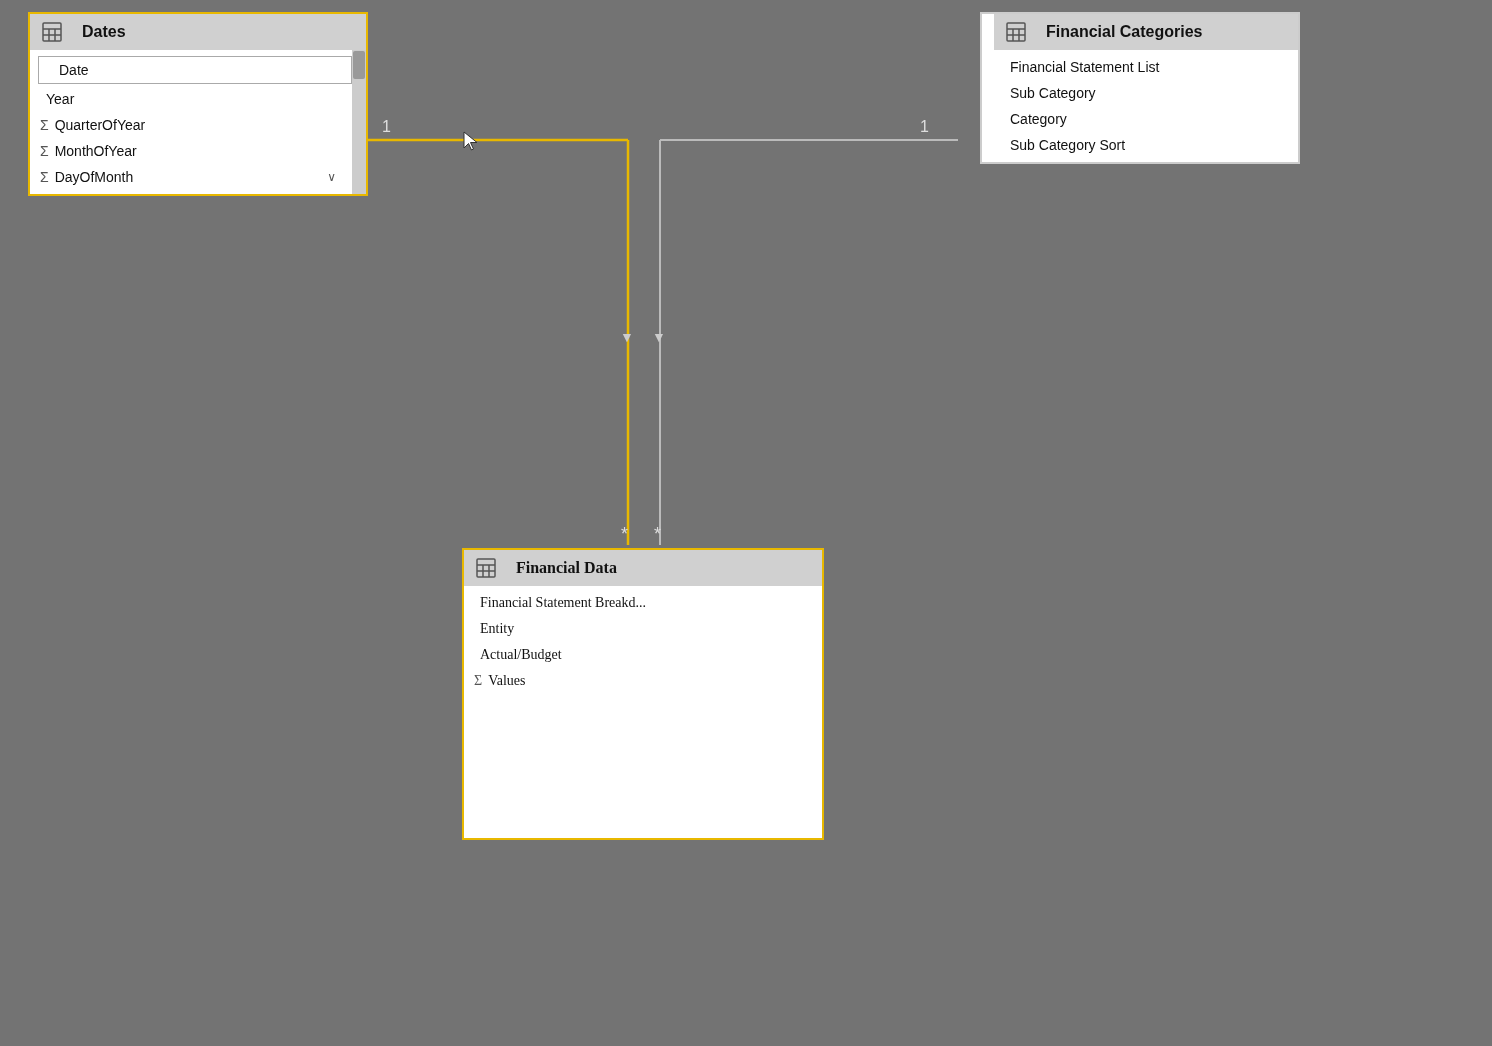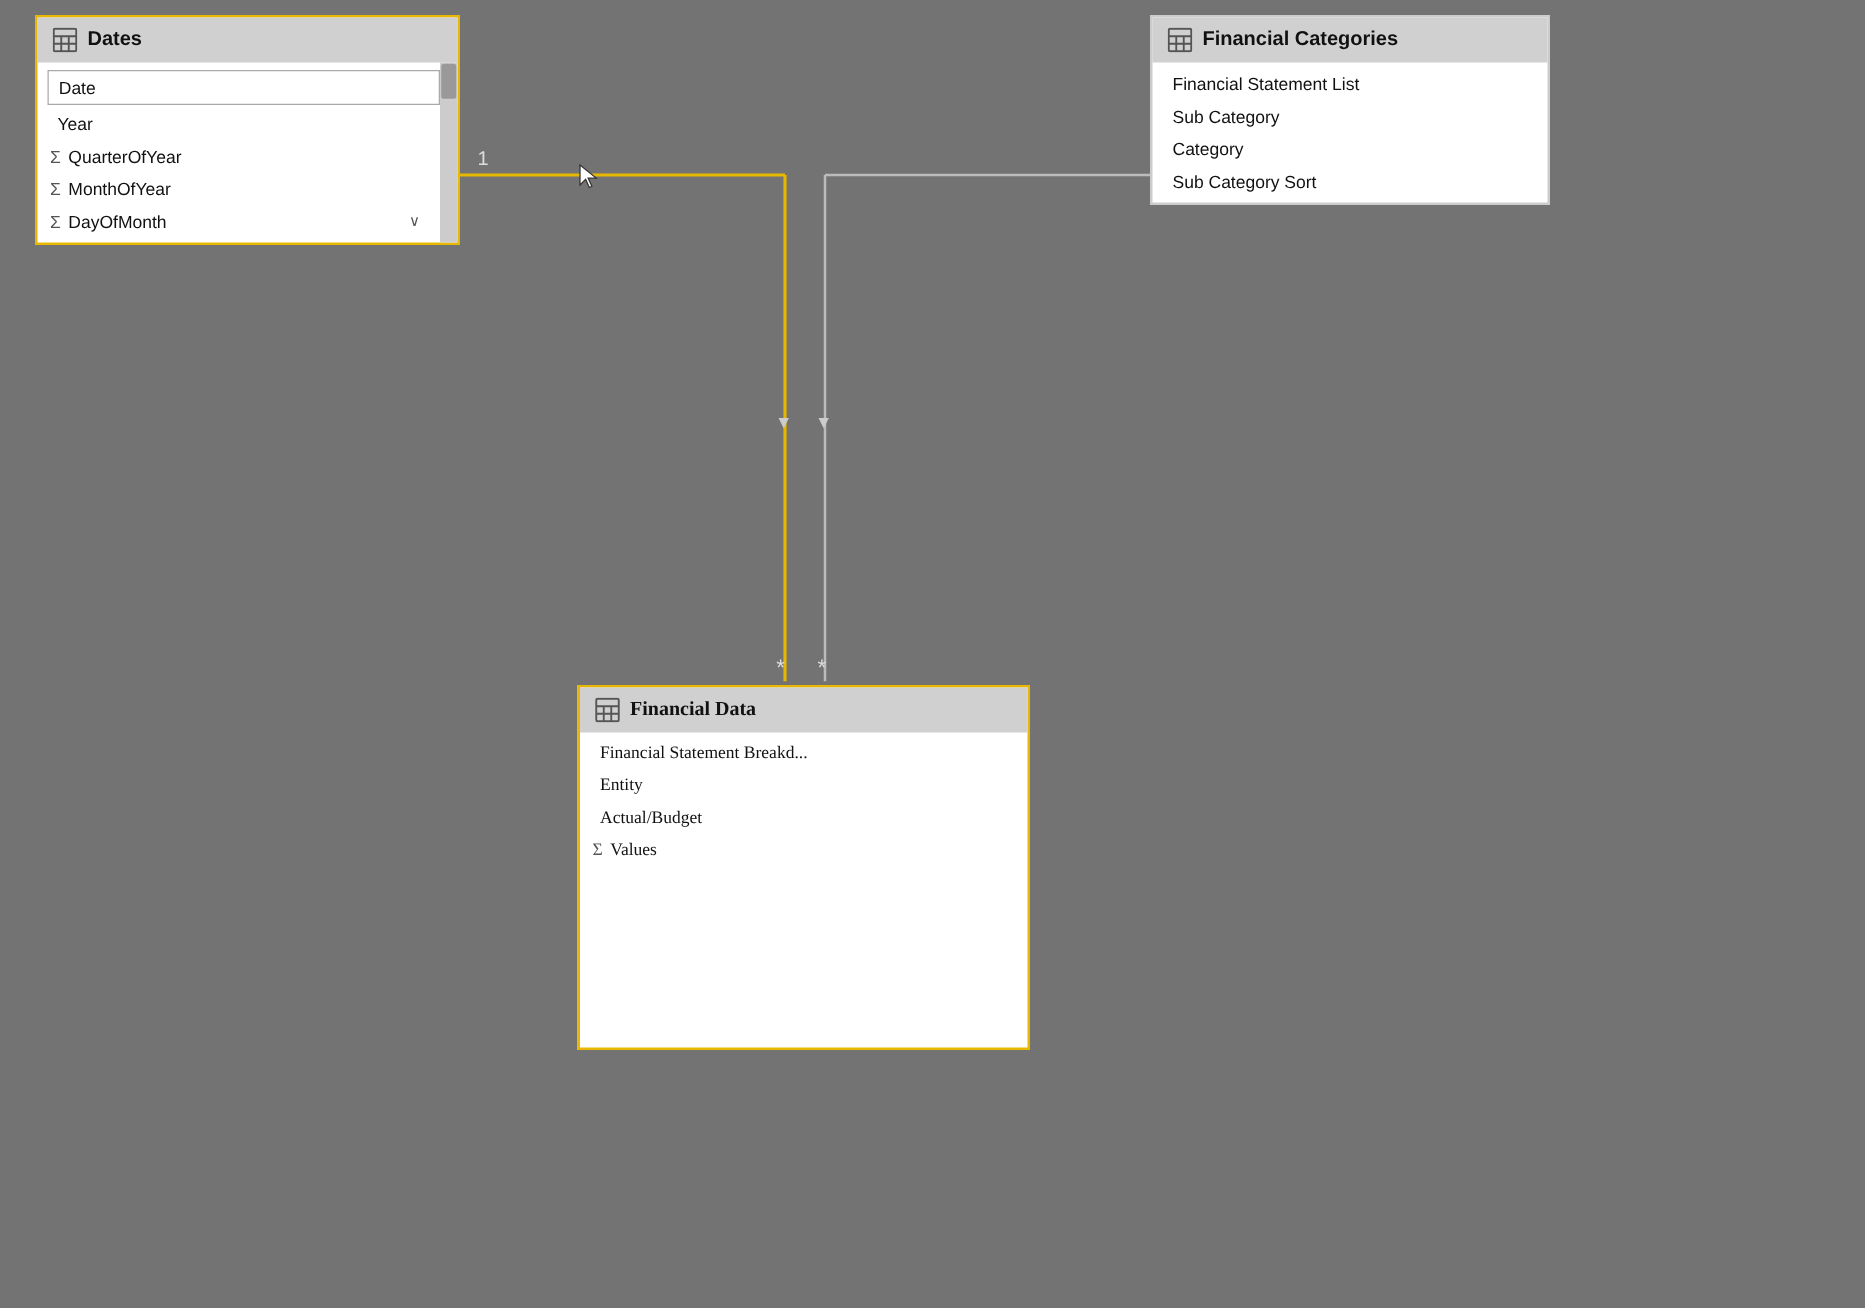--- a/index.html
+++ b/index.html
@@ -18,21 +18,21 @@
       background: #ffffff;
       border: 2.5px solid #e8b800;
       min-width: 180px;
     }
 
     .table-card-header {
       background: #d0d0d0;
       padding: 8px 12px;
       display: flex;
       align-items: center;
-      gap: 8px;
+      gap: 20px;
       font-weight: bold;
       font-size: 16px;
       color: #111;
     }
 
     .table-icon {
       display: inline-block;
       width: 20px;
       height: 20px;
       flex-shrink: 0;
@@ -49,21 +49,21 @@
       display: flex;
       align-items: center;
       gap: 6px;
       white-space: nowrap;
     }
 
     .field-row.highlighted {
       background: #ffffff;
       border: 1.5px solid #aaa;
       margin: 2px 8px;
-      padding: 5px 8px;
+      padding: 5px 20px;
     }
 
     .sigma {
       font-style: normal;
       color: #555;
       font-size: 14px;
     }
 
     
     .lines-svg {
@@ -144,21 +144,21 @@
     <div class="field-row" style="margin-right:14px; padding-left:10px; display:flex; justify-content:space-between; align-items:center;">
       <span style="display:flex; align-items:center; gap:6px;">
         <span class="sigma">Σ</span>
         <span>DayOfMonth</span>
       </span>
       <span style="color:#555; font-size:12px;">∨</span>
     </div>
   </div>
 </div>
 
-<div class="table-card" style="left: 920px; top: 12px; width: 320px; border-color: #ccc;">
+<div class="table-card" style="left: 980px; top: 12px; width: 320px; border-color: #ccc; padding-left: 12px;">
   <div class="table-card-header">
     <span class="table-icon">
       <svg width="20" height="20" viewBox="0 0 20 20">
         <rect x="1" y="1" width="18" height="18" rx="1" fill="none" stroke="#555" stroke-width="1.5"></rect>
         <line x1="1" y1="7" x2="19" y2="7" stroke="#555" stroke-width="1.5"></line>
         <line x1="7" y1="7" x2="7" y2="19" stroke="#555" stroke-width="1.5"></line>
         <line x1="13" y1="7" x2="13" y2="19" stroke="#555" stroke-width="1.5"></line>
         <line x1="1" y1="13" x2="19" y2="13" stroke="#555" stroke-width="1.5"></line>
       </svg>
     </span>

